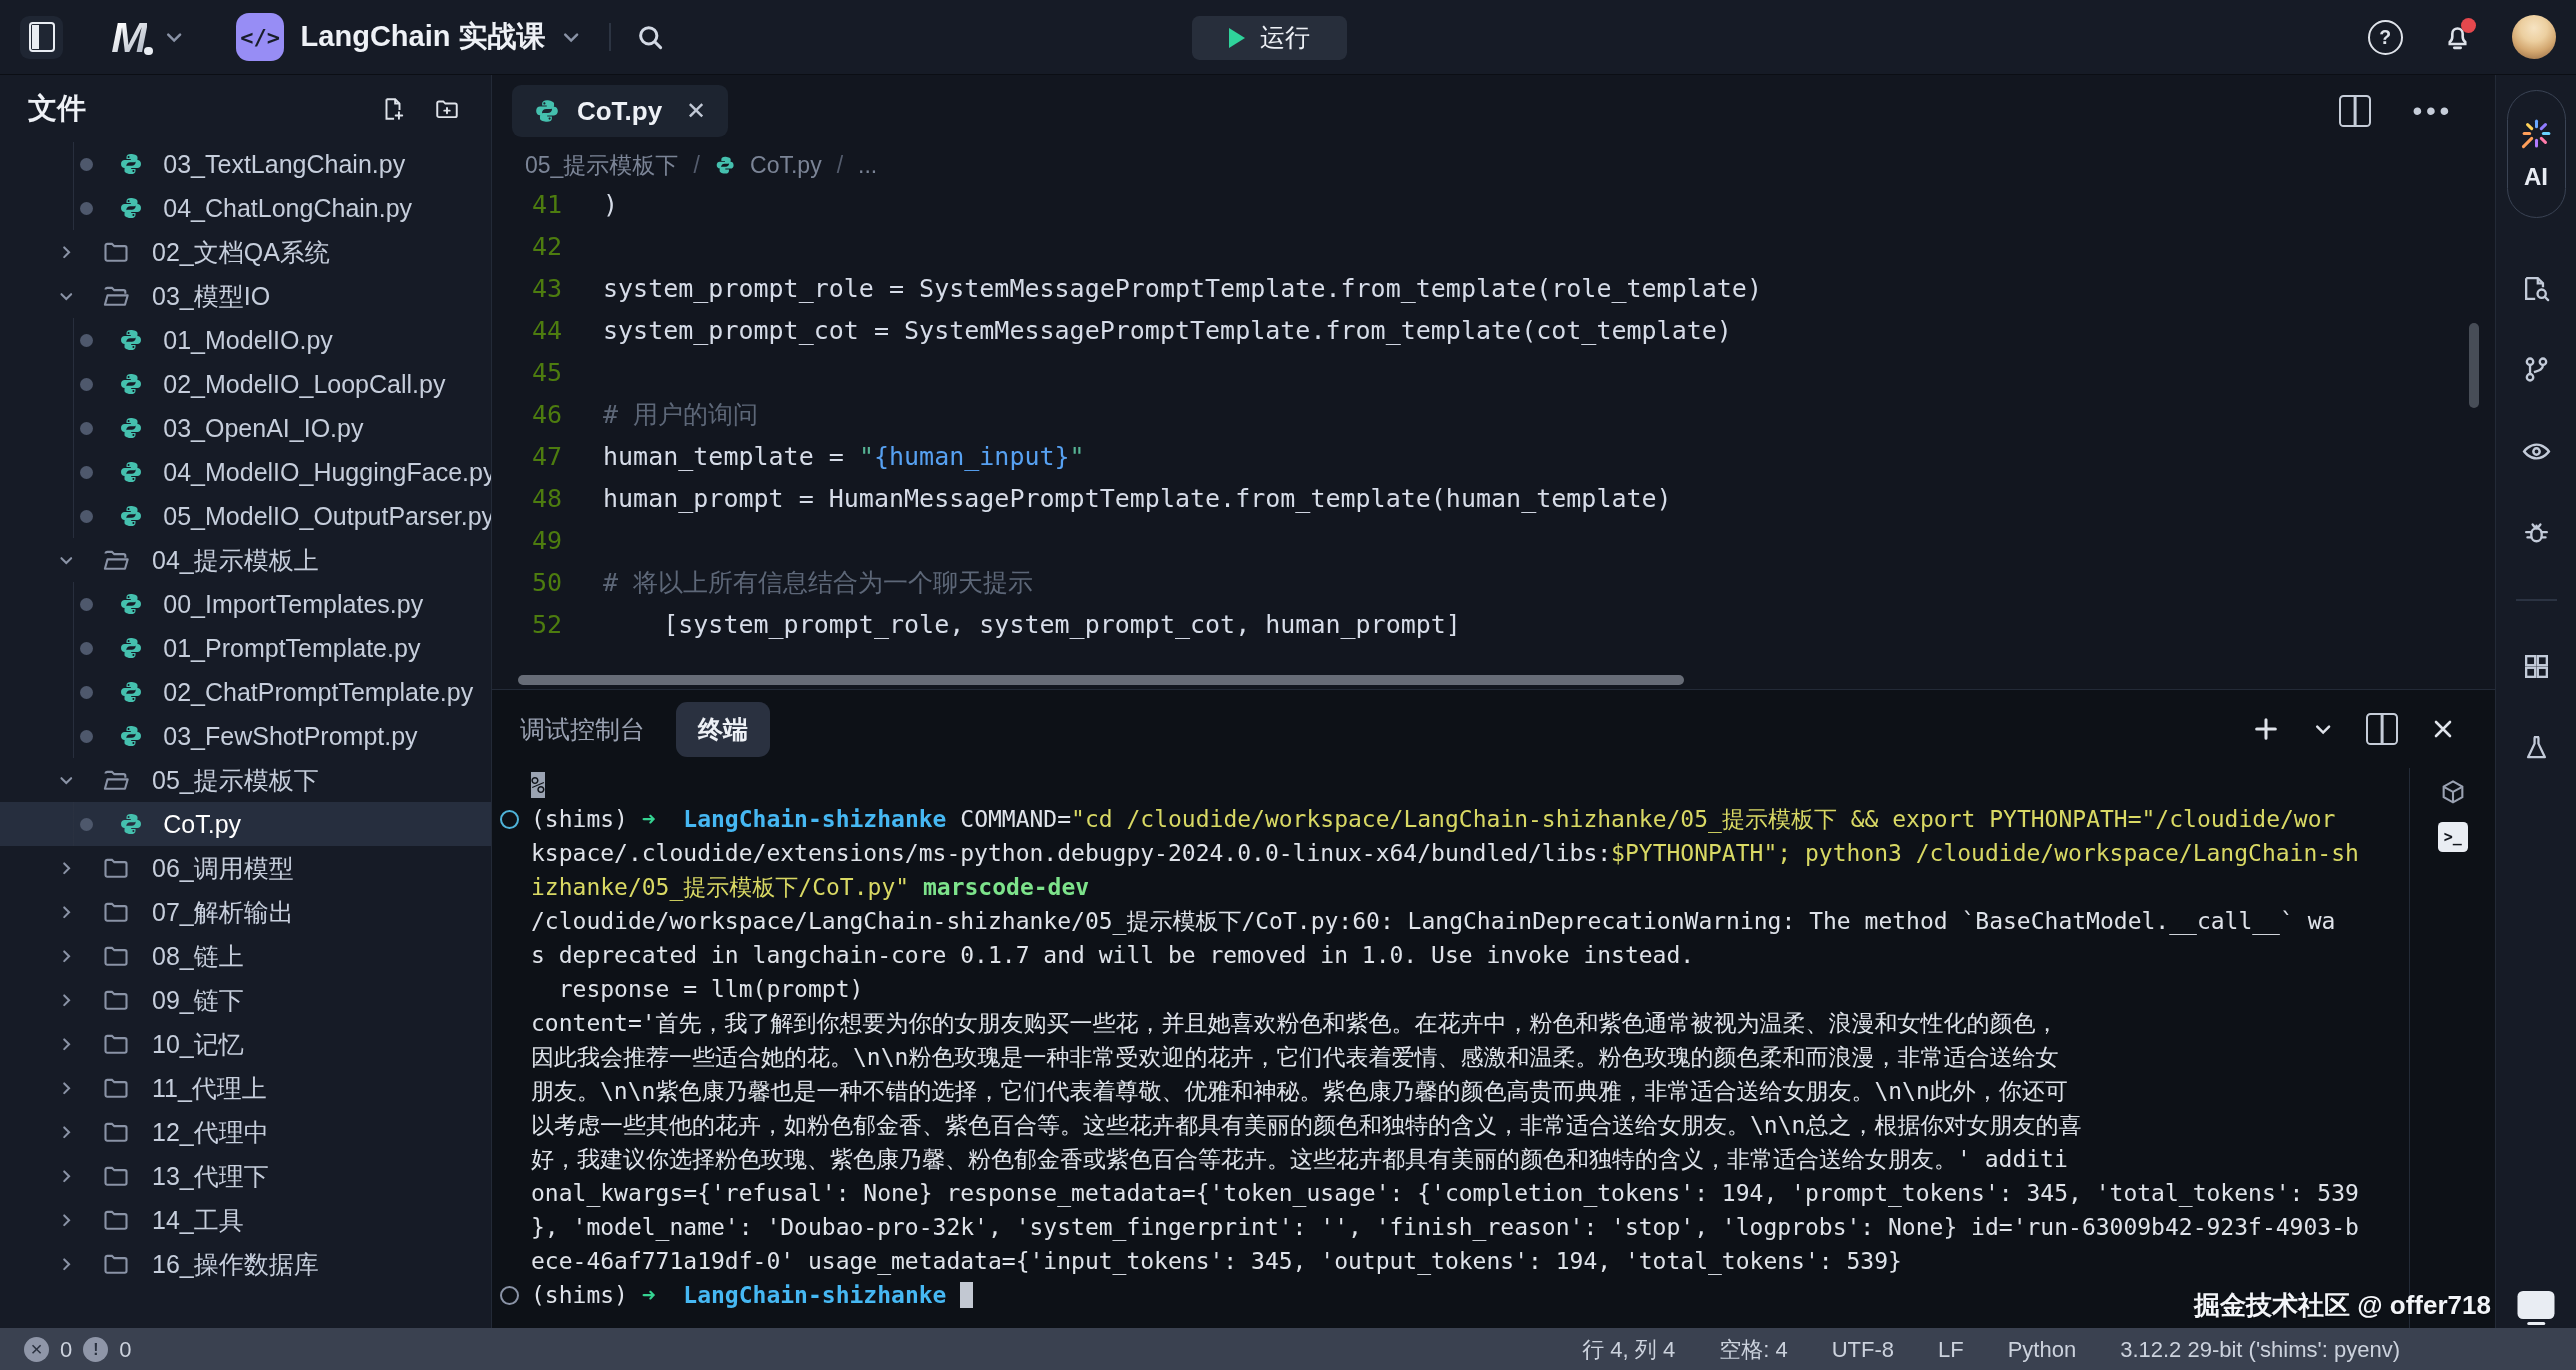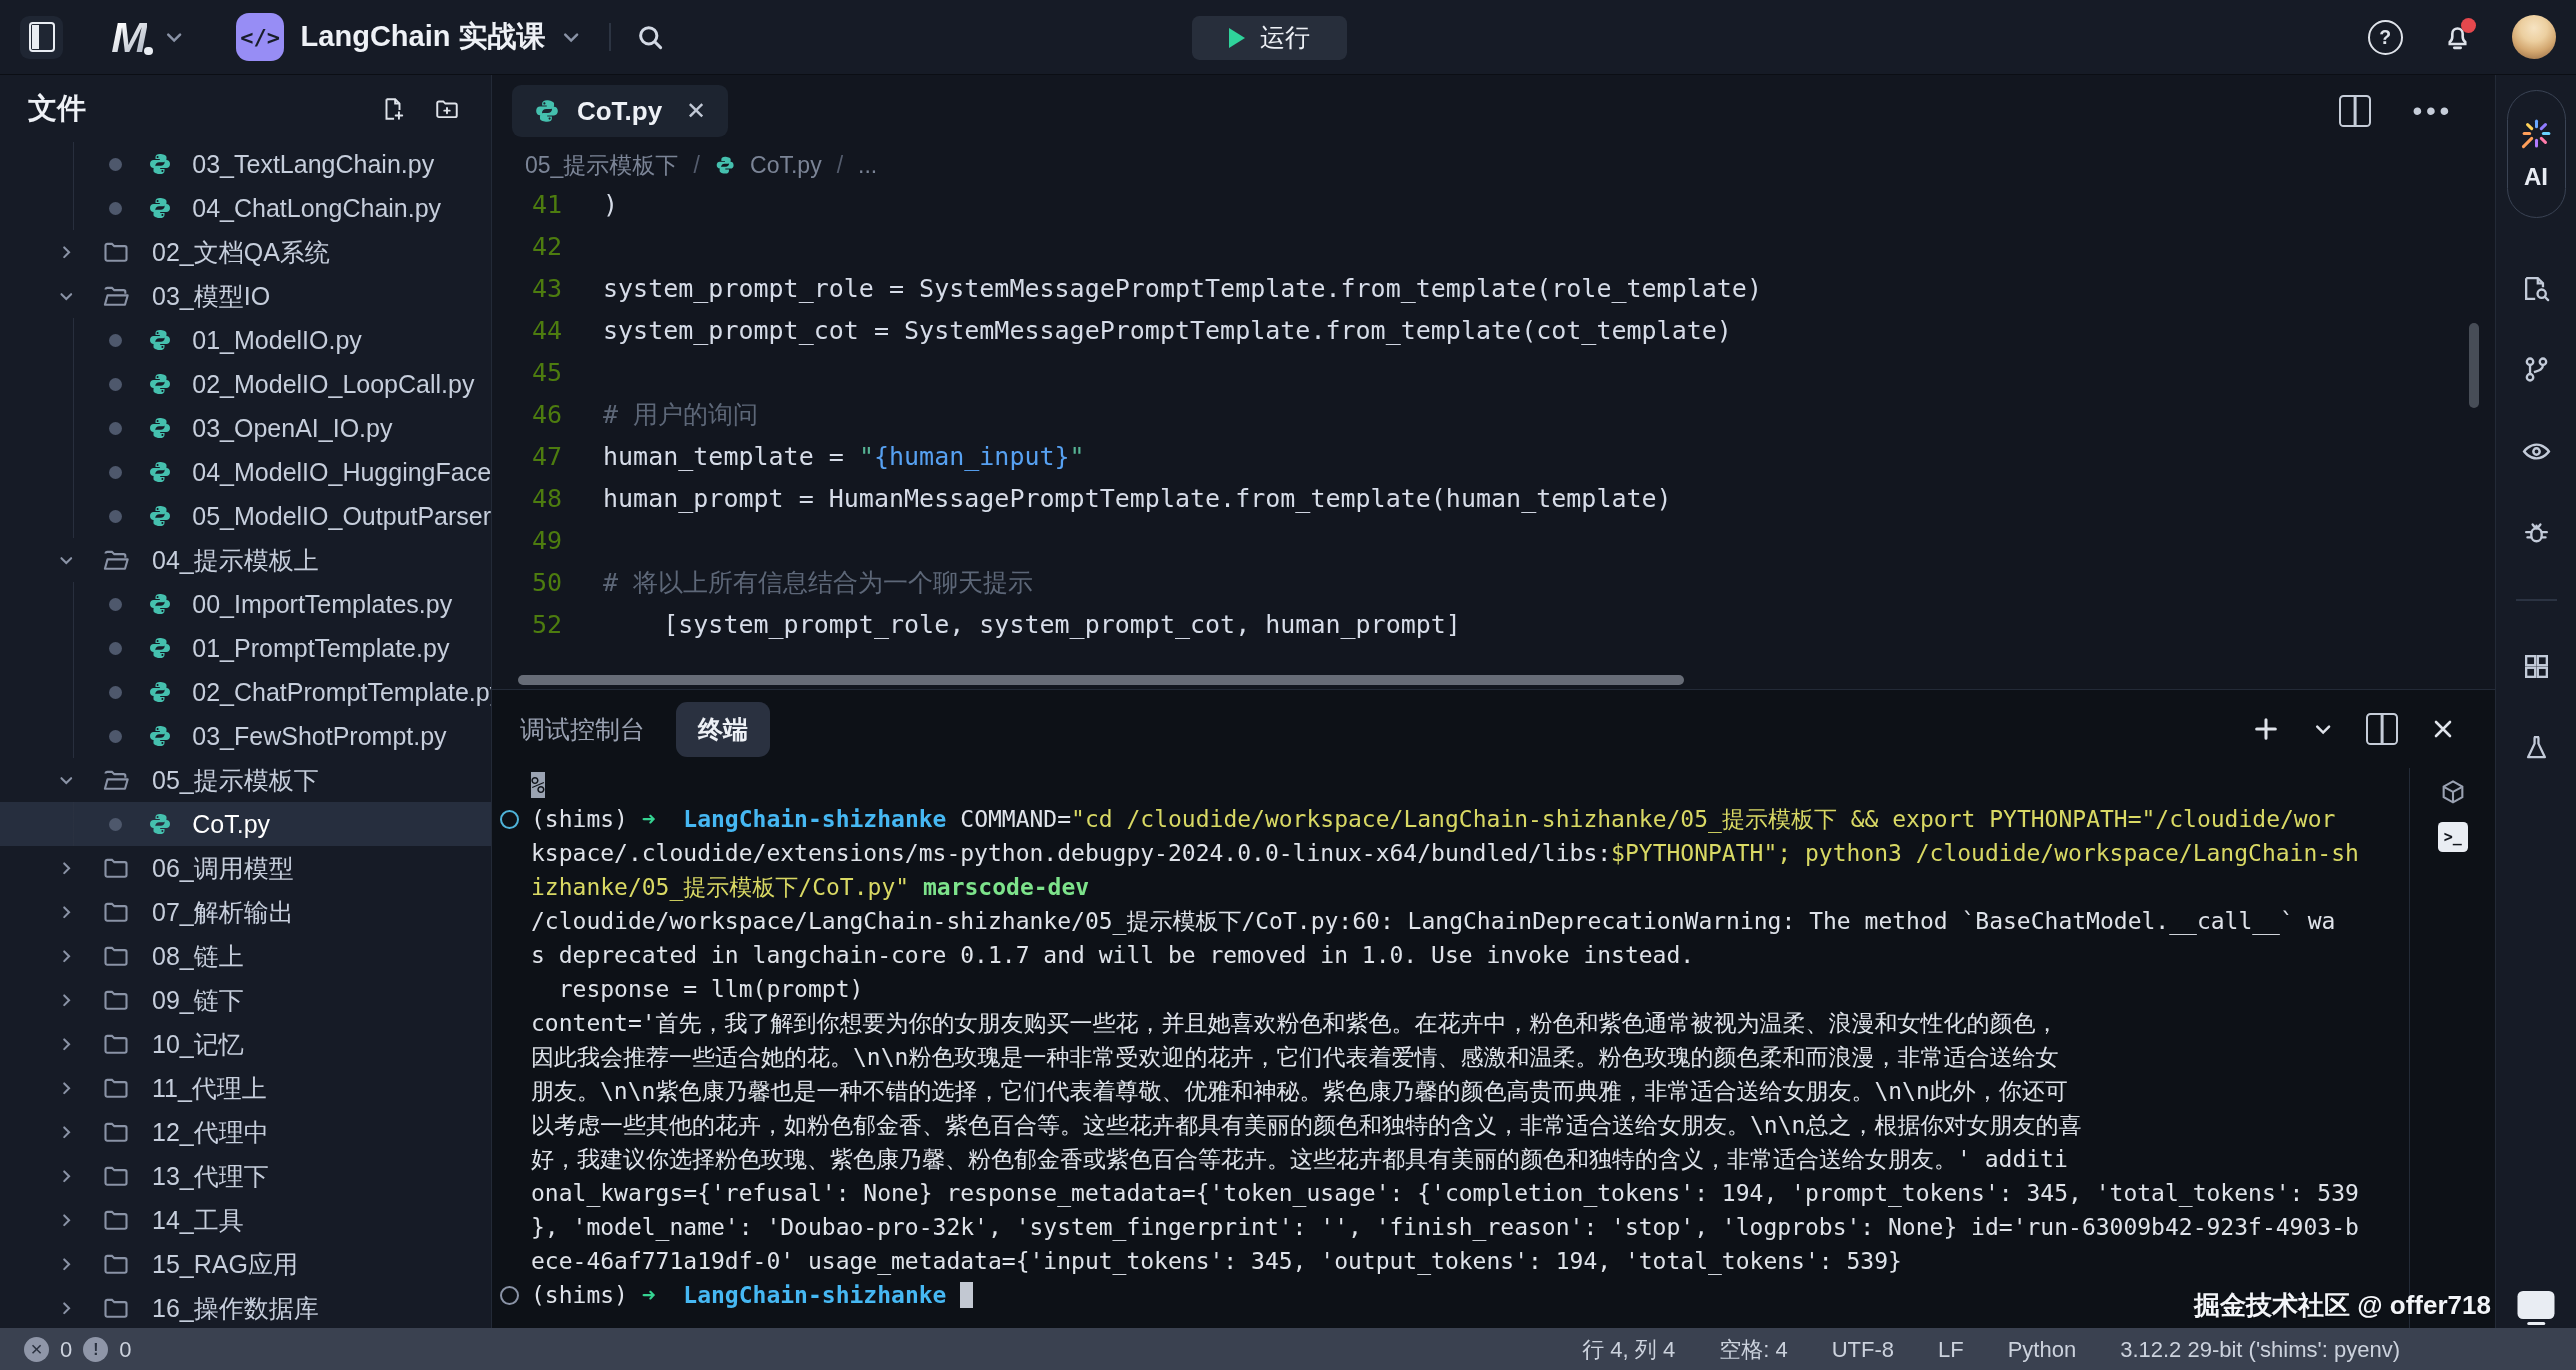--- a/index.html
+++ b/index.html
@@ -36,21 +36,21 @@
           background:radial-gradient(circle at 50% 30%,#f6e3c2 0%,#eccfa0 35%,#d3a770 62%,#8a5f3a 100%);}
 
   
   #sidebar{position:absolute;left:0;top:75px;width:491px;height:1253px;background:#161b26;border-right:0.9px solid #232a37;overflow:hidden;}
   .exp-head{display:flex;align-items:center;height:67px;padding:0 31px 0 28px;}
   .exp-title{font-size:29px;font-weight:700;color:#eef1f6;}
   .exp-icons{margin-left:auto;display:flex;gap:28px;}
   .tree{position:relative;}
   .tree-row{display:flex;align-items:center;height:44px;font-size:25px;color:#c6cedc;position:relative;}
   .tree-row.folder{padding-left:54px;}
-  .tree-row.file{padding-left:109px;background-image:linear-gradient(#2a3140,#2a3140);background-size:0.9px 100%;background-position:73px 0;background-repeat:no-repeat;}
+  .tree-row.file{padding-left:80px;background-image:linear-gradient(#2a3140,#2a3140);background-size:0.9px 100%;background-position:73px 0;background-repeat:no-repeat;}
   .tree-row.selected{background-color:#262e3e;color:#ffffff;}
   .tree-row .chevron{width:24px;margin-right:24px;color:#8a93a6;display:flex;justify-content:center;}
   .tree-row .ficon{margin-right:22px;display:flex;}
   .tree-row .gitdot{width:13px;height:13px;border-radius:50%;background:#4e586c;margin-right:26px;flex:none;}
   .tree-row .pyicon{margin-right:20.3px;display:flex;flex:none;}
 
   
   #editor{position:absolute;left:492px;top:75px;width:2004px;height:614px;background:#12161f;}
   .tabbar{height:72px;display:flex;align-items:center;padding:0 43px 0 20.3px;}
   .tab{display:flex;align-items:center;gap:16.6px;background:#1d2430;border-radius:9.2px;height:52px;padding:0 22px;}
@@ -480,33 +480,20 @@
           <span class="chevron">
             <svg width="16.6" height="16.6" viewBox="0 0 24 24" fill="none" stroke="#8a93a6" stroke-width="3" stroke-linecap="round">
               <path d="M9 5l7 7-7 7"></path>
             </svg>
           </span>
           <span class="ficon">
             <svg width="28" height="28" viewBox="0 0 24 24" fill="none" stroke="#8a93a6" stroke-width="1.8">
               <path d="M3 6.5C3 5.7 3.7 5 4.5 5h4l2 2h9c.8 0 1.5.7 1.5 1.5V18c0 .8-.7 1.5-1.5 1.5h-15C3.7 19.5 3 18.8 3 18z"></path>
             </svg>
           </span>
-          <span>15_RAG应用</span>
-        </div>
-        <div class="tree-row folder">
-          <span class="chevron">
-            <svg width="16.6" height="16.6" viewBox="0 0 24 24" fill="none" stroke="#8a93a6" stroke-width="3" stroke-linecap="round">
-              <path d="M9 5l7 7-7 7"></path>
-            </svg>
-          </span>
-          <span class="ficon">
-            <svg width="28" height="28" viewBox="0 0 24 24" fill="none" stroke="#8a93a6" stroke-width="1.8">
-              <path d="M3 6.5C3 5.7 3.7 5 4.5 5h4l2 2h9c.8 0 1.5.7 1.5 1.5V18c0 .8-.7 1.5-1.5 1.5h-15C3.7 19.5 3 18.8 3 18z"></path>
-            </svg>
-          </span>
           <span>16_操作数据库</span>
         </div>
       </div>
   </div>
 
   <div id="editor">
     <div class="tabbar">
       <div class="tab">
         <span class="pyicon">
           <svg width="26" height="26" viewBox="0 0 24 24">

